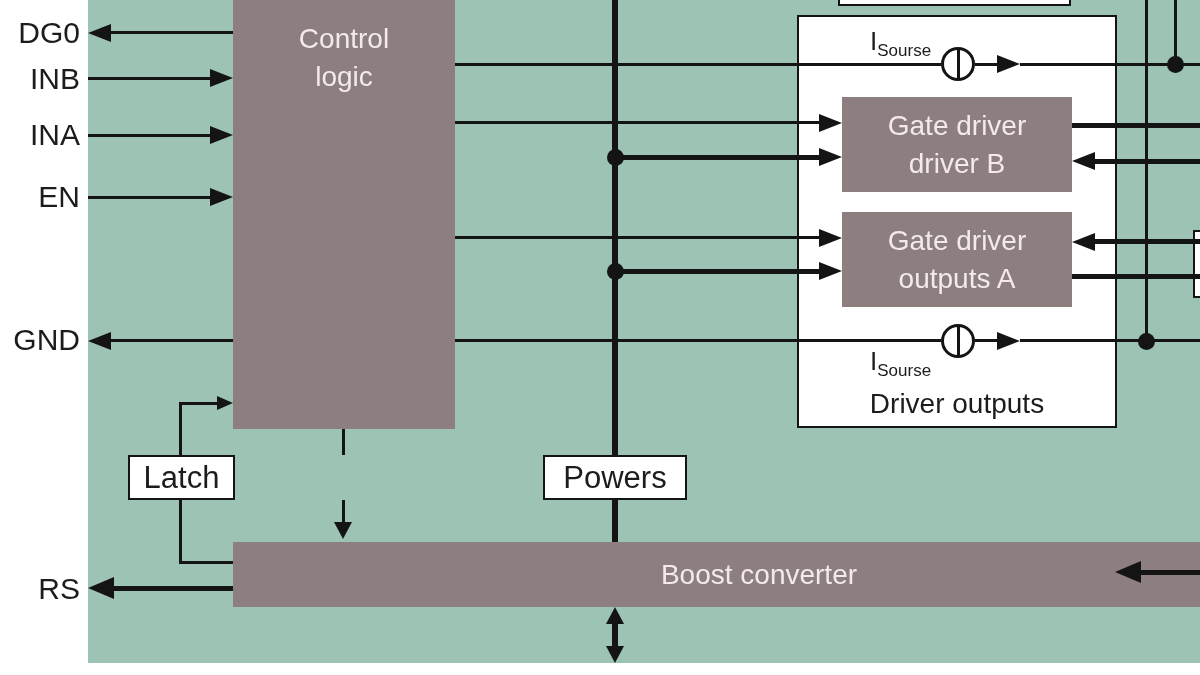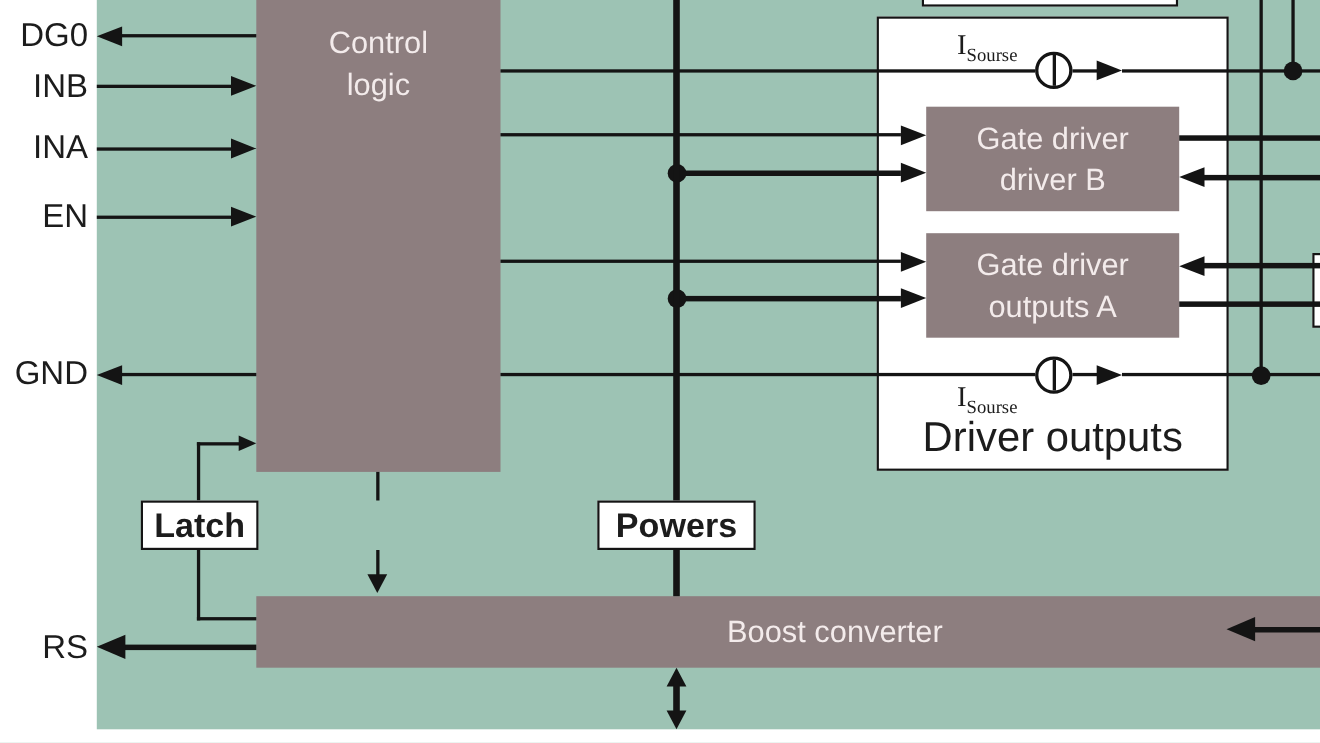--- a/index.html
+++ b/index.html
@@ -15,21 +15,21 @@
     color:var(--block-text); font-size:28px; line-height:1.35; text-align:center;
   }
   .wbox {
     position:absolute; background:var(--box-white);
     border:2px solid var(--line-black); box-sizing:border-box;
   }
   .tag {
     position:absolute; background:var(--box-white);
     border:2px solid var(--line-black); box-sizing:border-box;
     display:flex; align-items:center; justify-content:center;
-    color:var(--label-black); font-size:31px;font-weight:bold;
+    color:var(--label-black); font-size:31px;
   }
   .hl { position:absolute; height:3px; background:var(--line-black); }
   .hl.thick { height:5px; }
   .vl { position:absolute; width:3px; background:var(--line-black); }
   .vl.thick { width:6px; }
   .tri { position:absolute; width:0; height:0; }
   .tri.left  { border-top:9px solid transparent; border-bottom:9px solid transparent; border-right:23px solid var(--line-black); }
   .tri.right { border-top:9px solid transparent; border-bottom:9px solid transparent; border-left:23px solid var(--line-black); }
   .tri.up    { border-left:9px solid transparent; border-right:9px solid transparent; border-bottom:17px solid var(--line-black); }
   .tri.down  { border-left:9px solid transparent; border-right:9px solid transparent; border-top:17px solid var(--line-black); }
@@ -41,25 +41,25 @@
     border-radius:50%; background:var(--box-white);
   }
   .csource::after {
     content:""; position:absolute; left:50%; top:0; bottom:0; width:3px;
     margin-left:-1.5px; background:var(--line-black);
   }
   .pin-label {
     position:absolute; left:0; width:80px; text-align:right;
     color:var(--label-black); font-size:30px; line-height:36px;
   }
-  .isrc { position:absolute; color:var(--label-black); font-size:26px;font-family:Liberation Serif, serif; }
+  .isrc { position:absolute; color:var(--label-black); font-size:26px; }
   .isrc sub { font-size:17px; }
   .do-label {
     position:absolute; left:0; right:0; bottom:6px; text-align:center;
-    color:var(--label-black); font-size:38px;
+    color:var(--label-black); font-size:28px;
   }
 </style>
 </head>
 <body>
 
 <div id="canvas">
 
   <div class="abs bg" style="left:88px; top:0; width:1112px; height:663px;"></div>
 
   <div class="wbox" style="left:797px; top:15px; width:320px; height:413px;">

